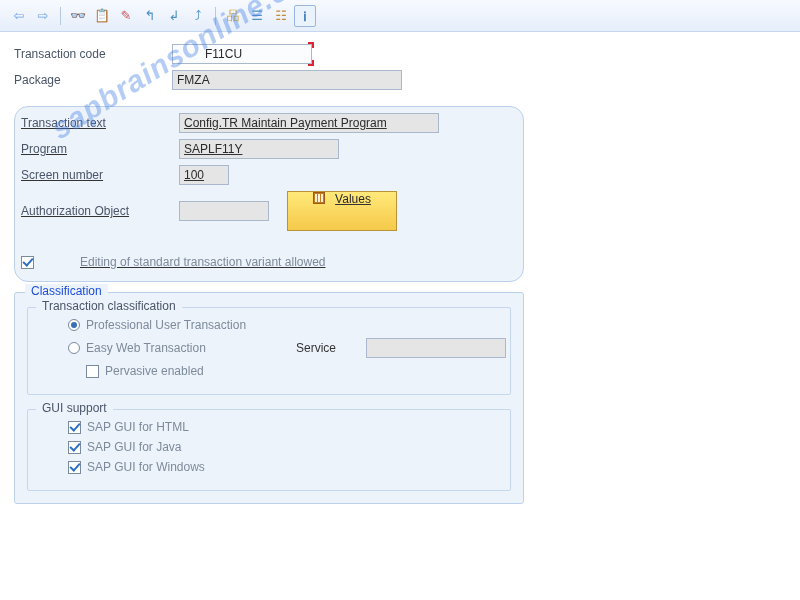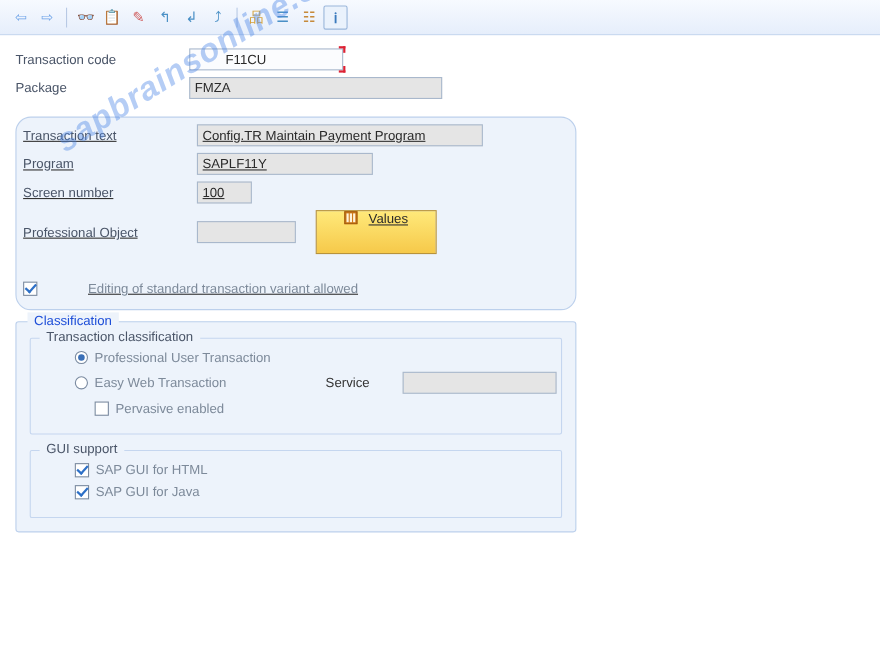--- a/index.html
+++ b/index.html
@@ -76,21 +76,21 @@
       </div>
       <div class="form-row">
         <div class="form-label">Program</div>
         <input class="form-input ro" style="width: 160px;" readonly="" value="SAPLF11Y">
       </div>
       <div class="form-row">
         <div class="form-label">Screen number</div>
         <input class="form-input ro" style="width: 50px;" readonly="" value="100">
       </div>
       <div class="form-row">
-        <div class="form-label">Professional Object</div>
+        <div class="form-label">Authorization Object</div>
         <input class="form-input ro" style="width: 90px;" readonly="" value="">
         <div class="values-btn">
           <span class="values-icon"></span>
           <span>Values</span>
         </div>
       </div>
       <div style="height:18px"></div>
       <div class="form-row">
         <span class="chk checked"></span>
         <span class="gray-text">Editing of standard transaction variant allowed</span>
@@ -121,19 +121,23 @@
       <div class="inner-group" style="margin-top:14px;">
         <div class="inner-group-title">GUI support</div>
         <div class="form-row gray-text">
           <span class="chk checked"></span>
           <span>SAP GUI for HTML</span>
         </div>
         <div class="form-row gray-text">
           <span class="chk checked"></span>
           <span>SAP GUI for Java</span>
         </div>
+        <div class="form-row gray-text">
+          <span class="chk checked"></span>
+          <span>SAP GUI for Windows</span>
+        </div>
       </div>
     </div>
 
   </div>
 
   <div class="watermark">sapbrainsonline.com</div>
 </div>
 
 </body></html>

